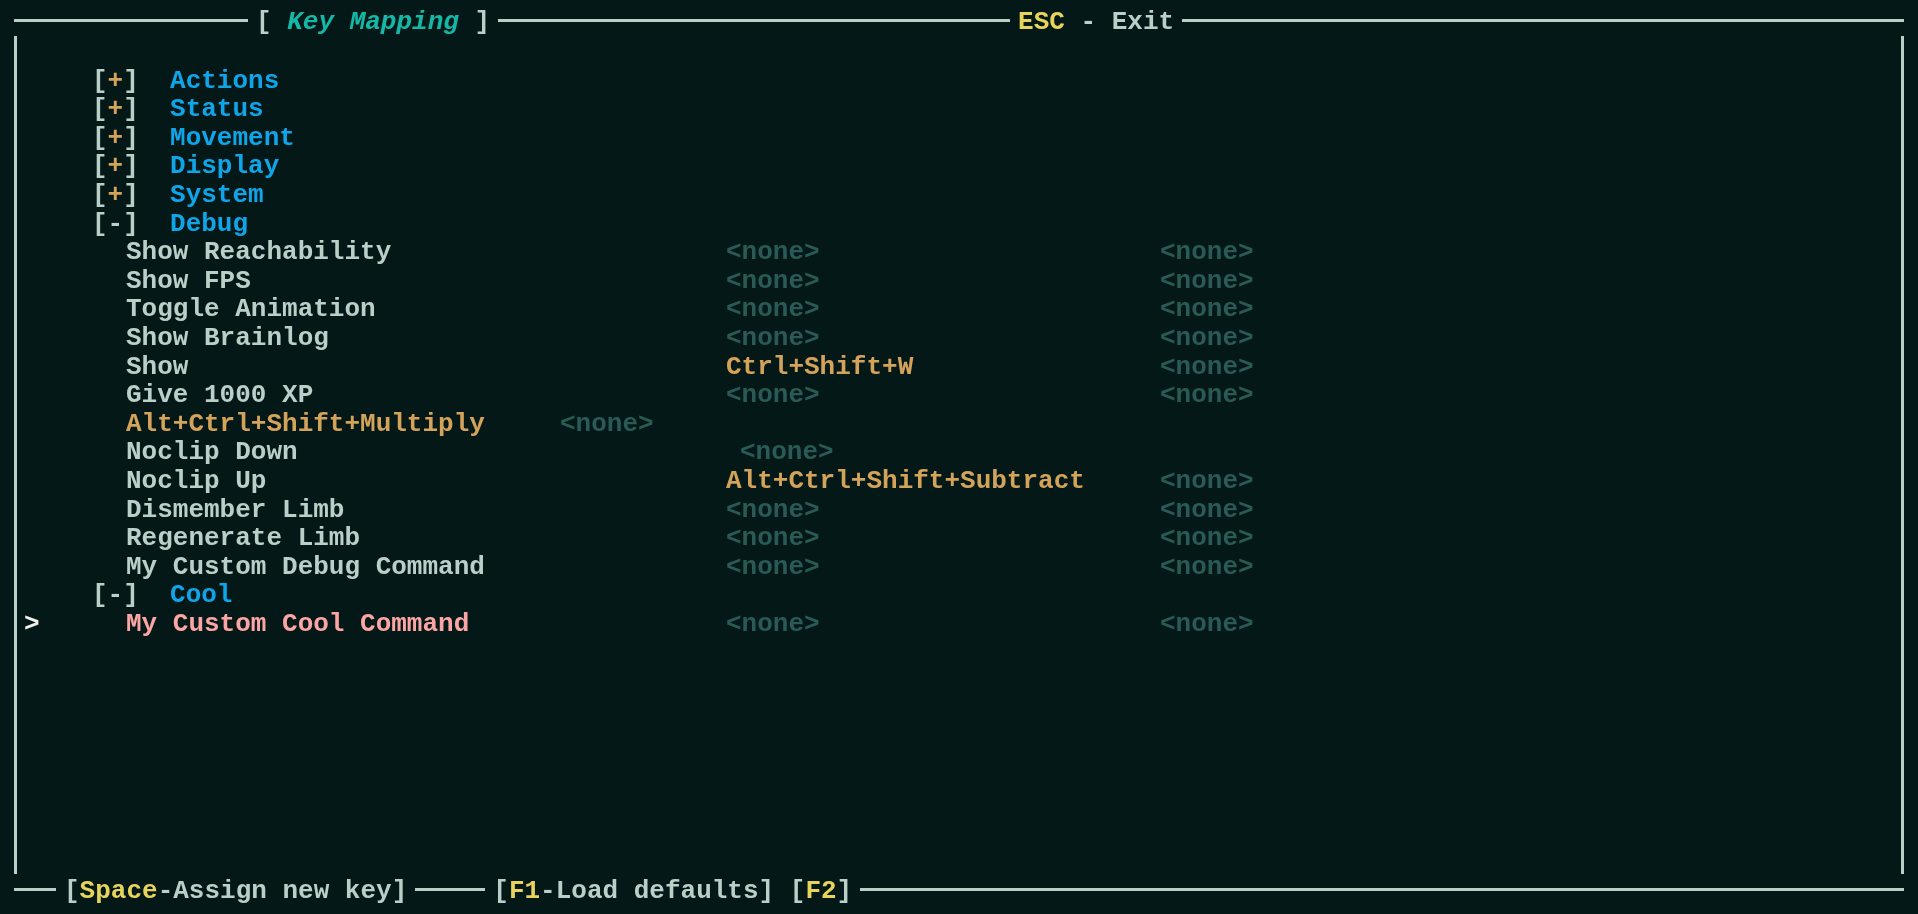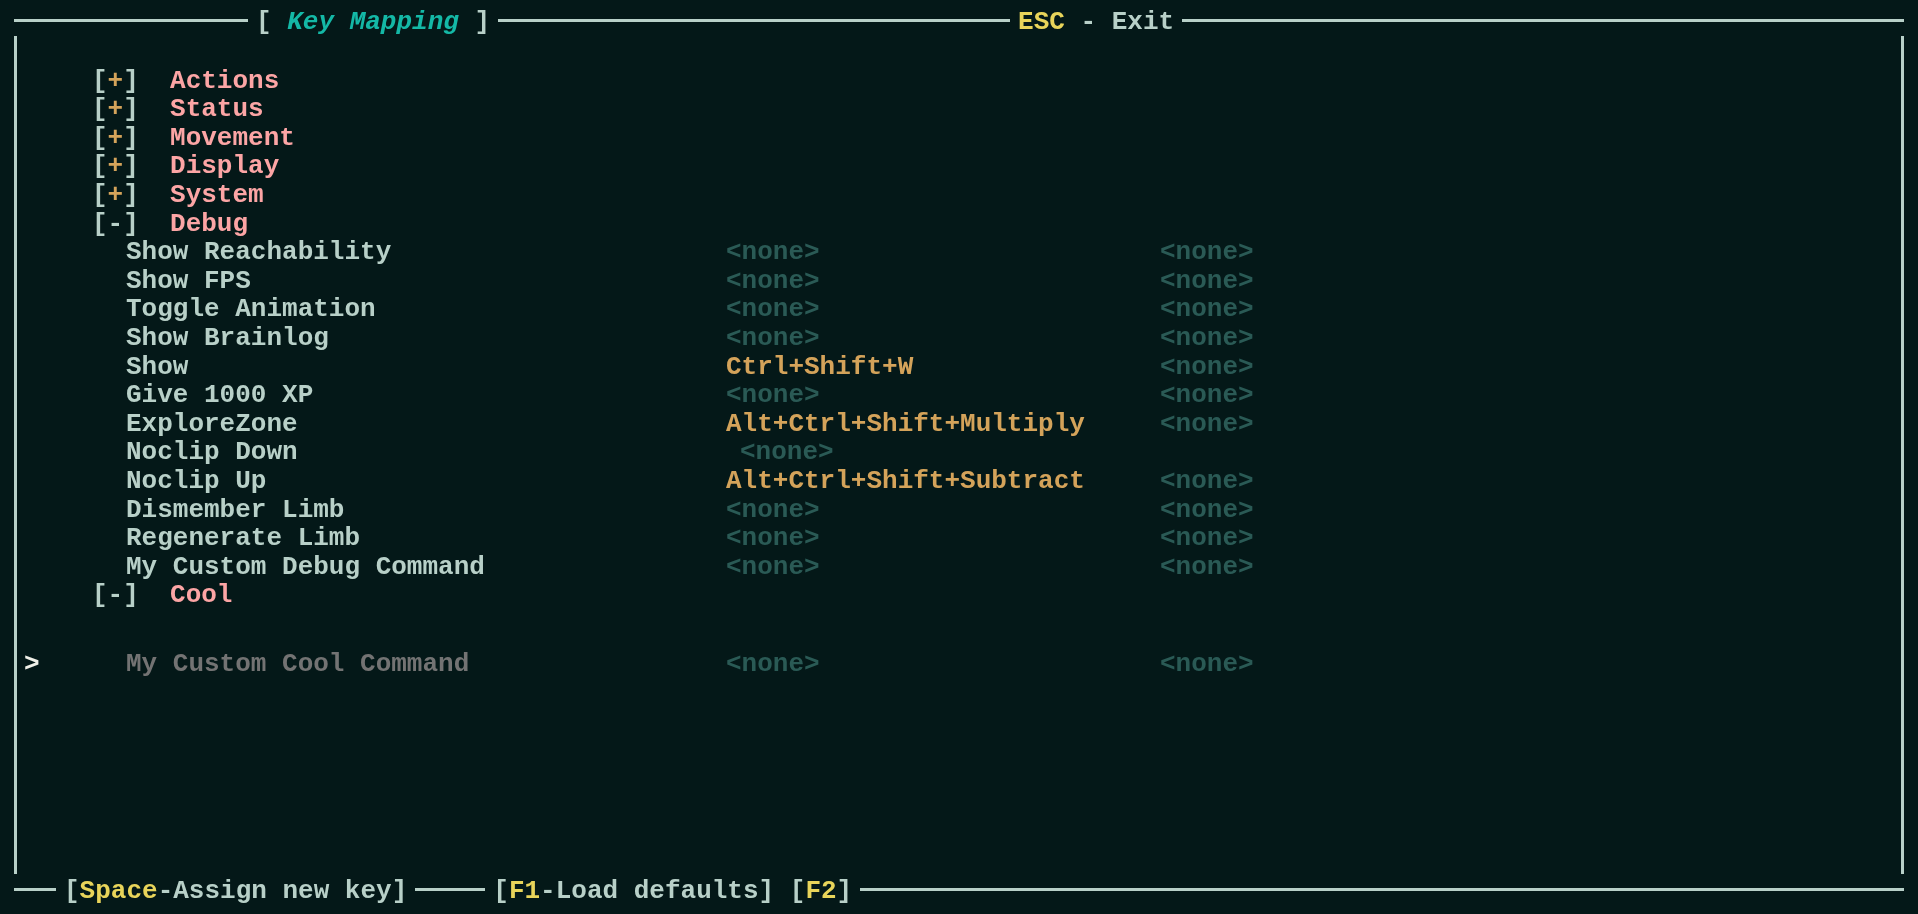--- a/index.html
+++ b/index.html
@@ -68,21 +68,21 @@
     }
     .expand-plus {
       color: #d4a35a;
       font-weight: bold;
     }
     .expand-minus {
       color: #b8d0c8;
       font-weight: bold;
     }
     .category-name {
-      color: #fca5a5;
+      color: #0ea5e9;
       font-weight: bold;
     }
     .item-row {
       display: flex;
       white-space: pre;
       width: 100%;
       align-items: flex-end;
     }
     .cursor {
       color: #f0f0e8;
@@ -93,22 +93,21 @@
       padding-left: 10px;
     }
     .item-label {
       flex: 0 0 600px;
       font-weight: bold;
     }
     .item-label.normal {
       color: #b8d0c8;
     }
     .item-label.selected {
-      color: #737373;
-      margin-top: 40px;
+      color: #fca5a5;
     }
     .item-indent {
       display: inline-block;
       width: 68px;
     }
     .item-indent.cat {
       width: 34px;
     }
     .binding {
       flex: 0 0 420px;
@@ -186,21 +185,21 @@
       <div class="category-row"><span class="item-indent cat"></span><span class="expand-bracket">[</span><span class="expand-plus">+</span><span class="expand-bracket">]</span><span>  </span><span class="category-name">Movement</span></div>
       <div class="category-row"><span class="item-indent cat"></span><span class="expand-bracket">[</span><span class="expand-plus">+</span><span class="expand-bracket">]</span><span>  </span><span class="category-name">Display</span></div>
       <div class="category-row"><span class="item-indent cat"></span><span class="expand-bracket">[</span><span class="expand-plus">+</span><span class="expand-bracket">]</span><span>  </span><span class="category-name">System</span></div>
       <div class="category-row"><span class="item-indent cat"></span><span class="expand-bracket">[</span><span class="expand-minus">-</span><span class="expand-bracket">]</span><span>  </span><span class="category-name">Debug</span></div>
       <div class="item-row"><span class="item-indent"></span><span class="item-label normal">Show Reachability</span><span class="binding none">&lt;none&gt;</span><span class="binding2 none">&lt;none&gt;</span></div>
       <div class="item-row"><span class="item-indent"></span><span class="item-label normal">Show FPS</span><span class="binding none">&lt;none&gt;</span><span class="binding2 none">&lt;none&gt;</span></div>
       <div class="item-row"><span class="item-indent"></span><span class="item-label normal">Toggle Animation</span><span class="binding none">&lt;none&gt;</span><span class="binding2 none">&lt;none&gt;</span></div>
       <div class="item-row"><span class="item-indent"></span><span class="item-label normal">Show Brainlog</span><span class="binding none">&lt;none&gt;</span><span class="binding2 none">&lt;none&gt;</span></div>
       <div class="item-row"><span class="item-indent"></span><span class="item-label normal">Show</span><span class="binding assigned">Ctrl+Shift+W</span><span class="binding2 none">&lt;none&gt;</span></div>
       <div class="item-row"><span class="item-indent"></span><span class="item-label normal">Give 1000 XP</span><span class="binding none">&lt;none&gt;</span><span class="binding2 none">&lt;none&gt;</span></div>
-      <div class="item-row"><span class="item-indent"></span><span class="item-label normal">ExploreZone</span><span class="binding assigned">Alt+Ctrl+Shift+Multiply</span><span class="binding2 none">&lt;none&gt;</span></div>
+      <div class="item-row"><span class="item-indent"></span><span class="binding assigned">Alt+Ctrl+Shift+Multiply</span><span class="binding2 none">&lt;none&gt;</span></div>
       <div class="item-row"><span class="item-indent"></span><span class="item-label normal">Noclip Down</span><span class="binding2 none">&lt;none&gt;</span></div>
       <div class="item-row"><span class="item-indent"></span><span class="item-label normal">Noclip Up</span><span class="binding assigned">Alt+Ctrl+Shift+Subtract</span><span class="binding2 none">&lt;none&gt;</span></div>
       <div class="item-row"><span class="item-indent"></span><span class="item-label normal">Dismember Limb</span><span class="binding none">&lt;none&gt;</span><span class="binding2 none">&lt;none&gt;</span></div>
       <div class="item-row"><span class="item-indent"></span><span class="item-label normal">Regenerate Limb</span><span class="binding none">&lt;none&gt;</span><span class="binding2 none">&lt;none&gt;</span></div>
       <div class="item-row"><span class="item-indent"></span><span class="item-label normal">My Custom Debug Command</span><span class="binding none">&lt;none&gt;</span><span class="binding2 none">&lt;none&gt;</span></div>
       <div class="category-row"><span class="item-indent cat"></span><span class="expand-bracket">[</span><span class="expand-minus">-</span><span class="expand-bracket">]</span><span>  </span><span class="category-name">Cool</span></div>
       <div class="item-row"><span class="cursor">&gt;</span><span style="width: 78px; display: inline-block;"></span><span class="item-label selected">My Custom Cool Command</span><span class="binding none">&lt;none&gt;</span><span class="binding2 none">&lt;none&gt;</span></div>
     </div>
 
   <div class="border-bottom">

